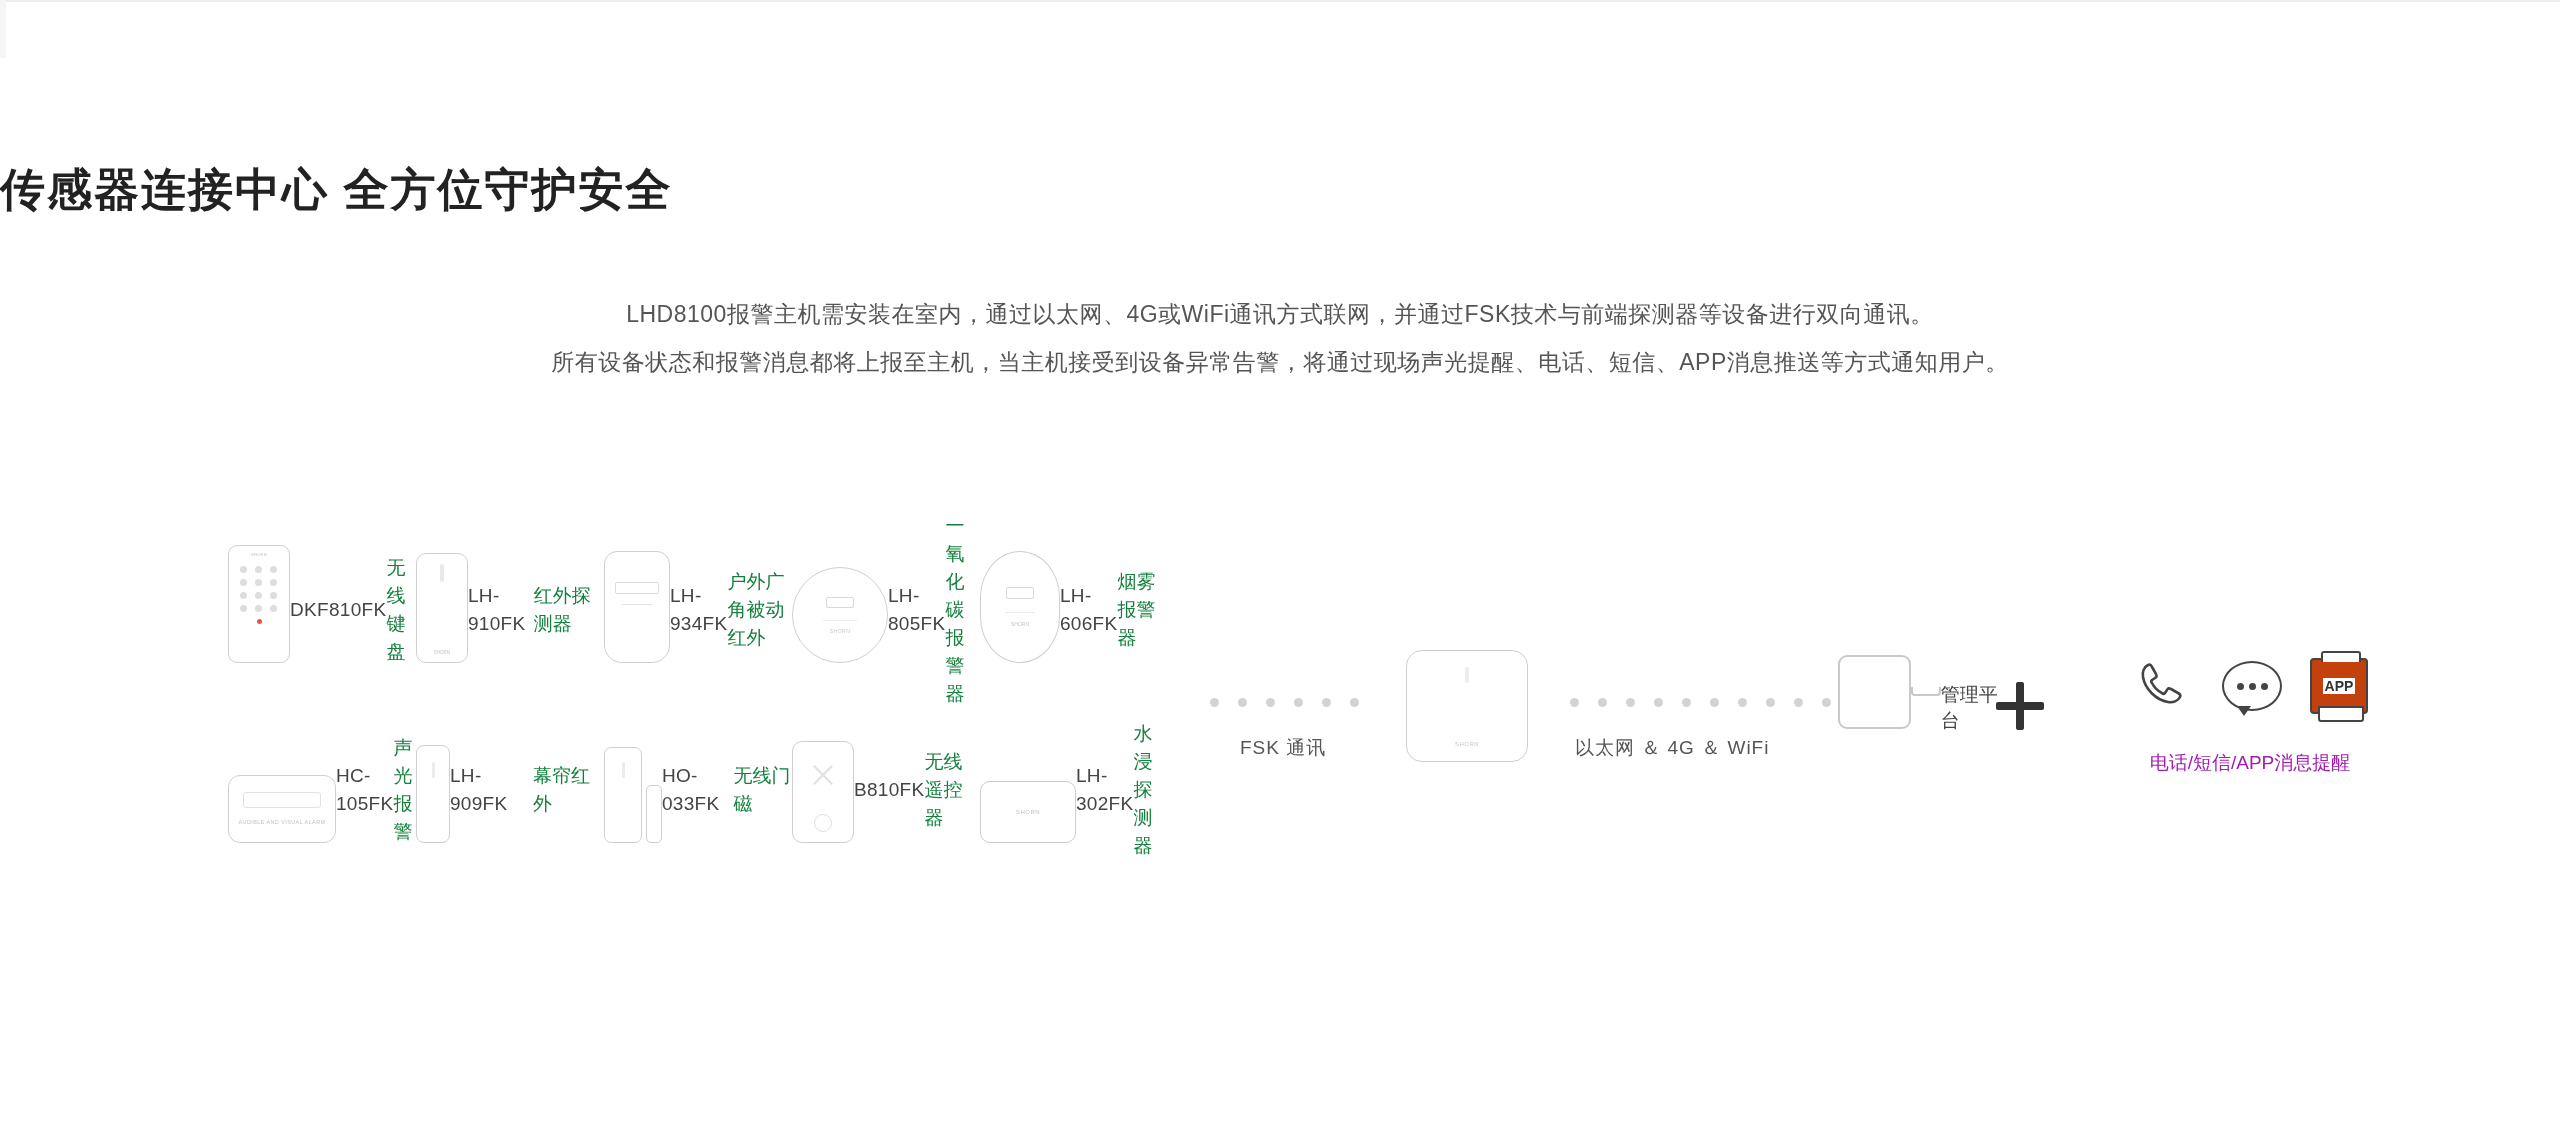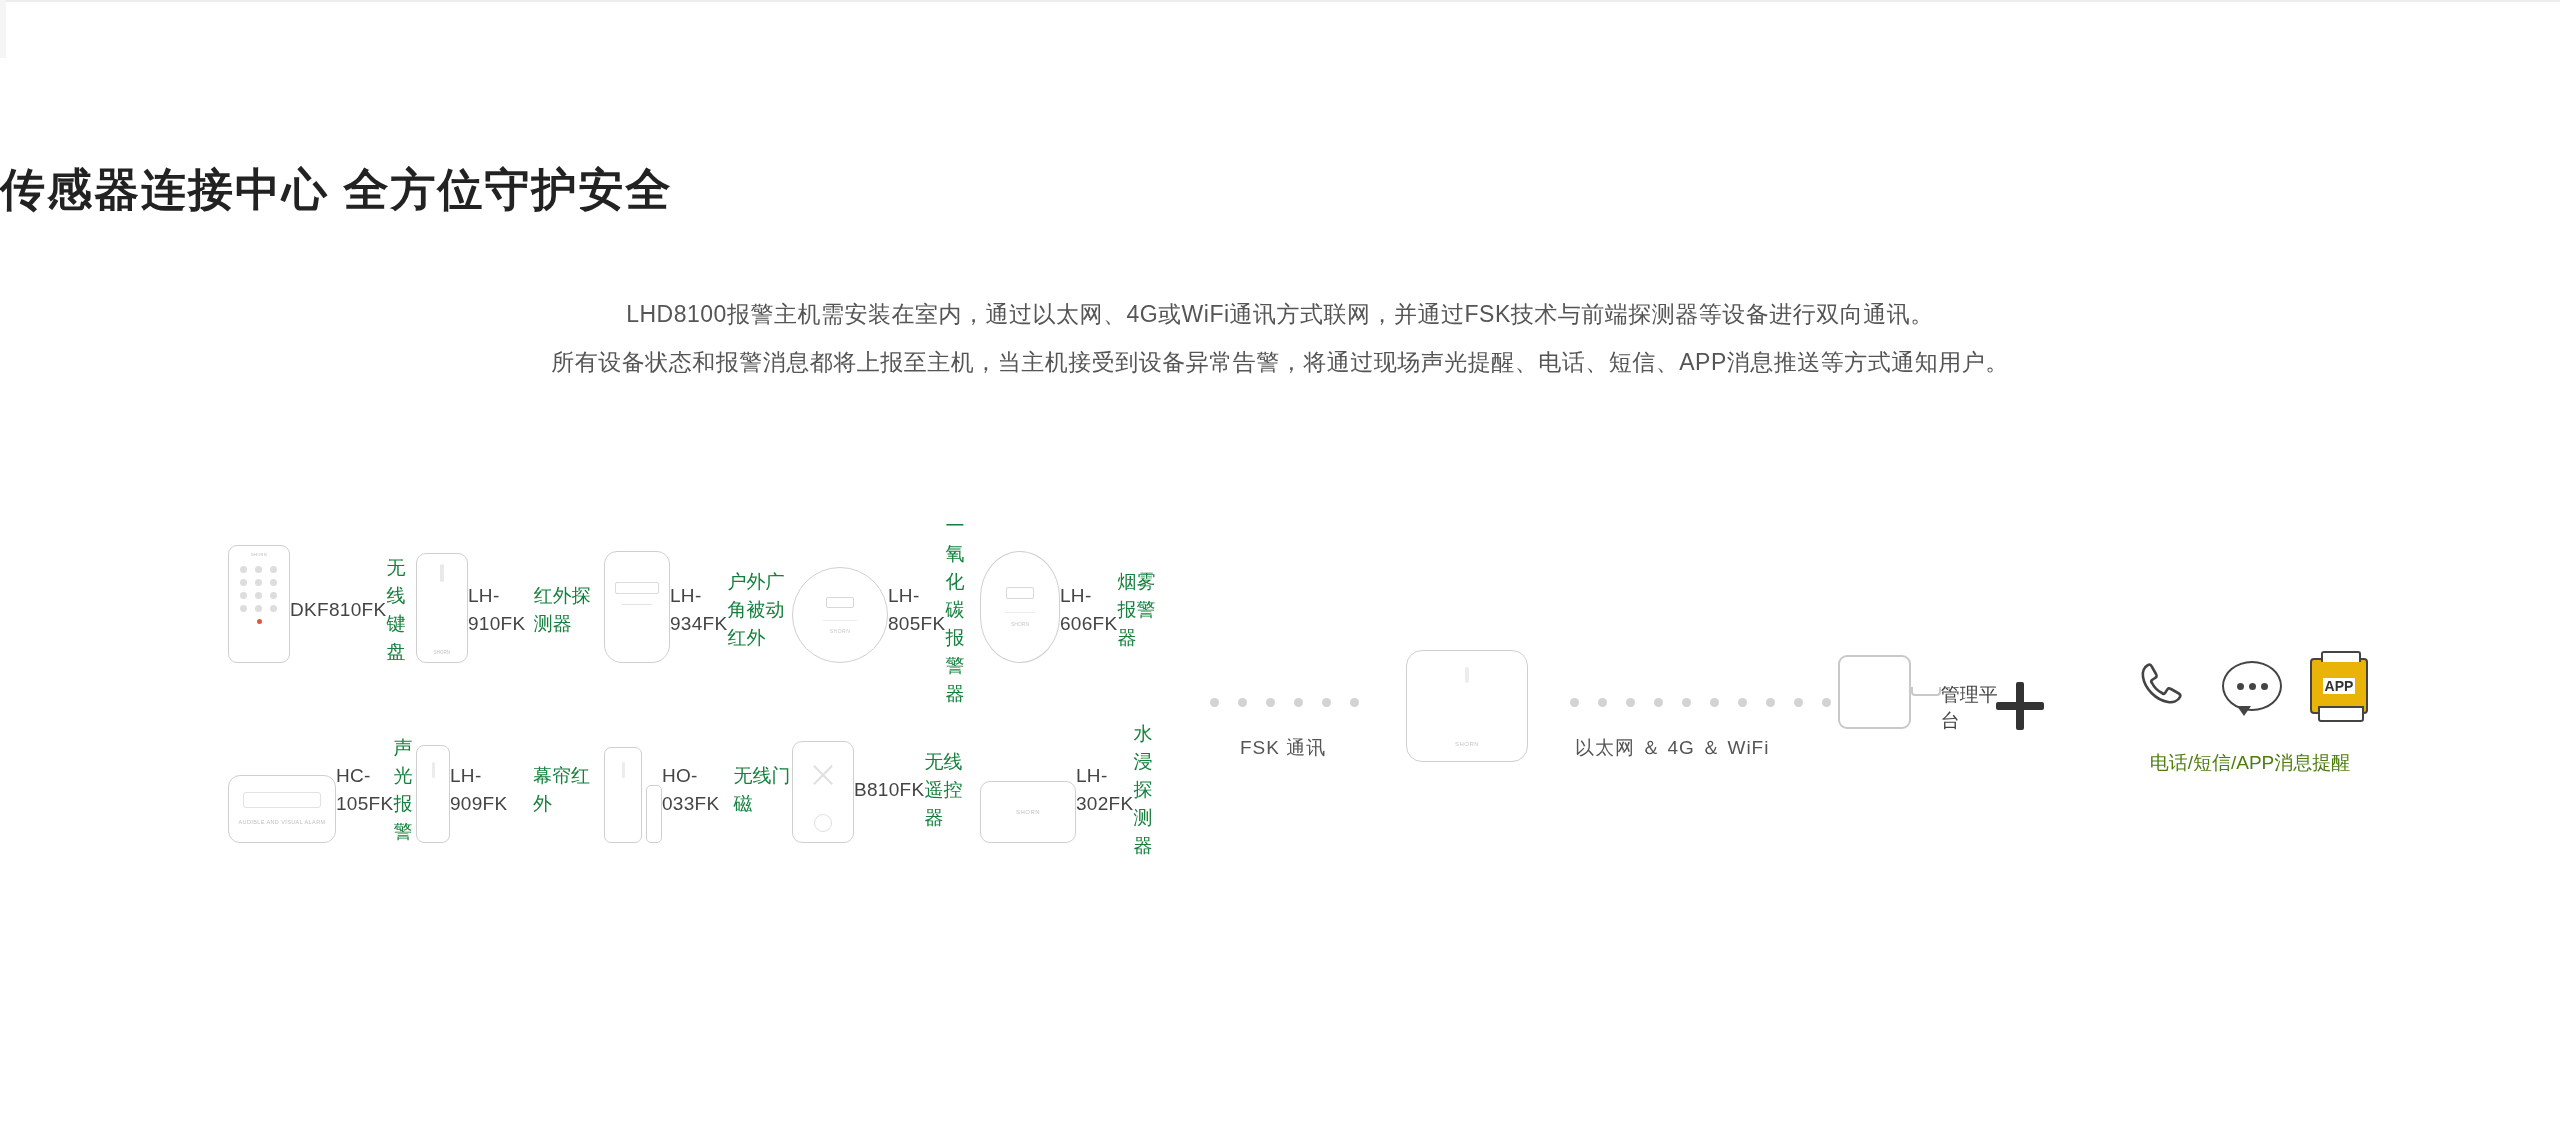--- a/index.html
+++ b/index.html
@@ -288,21 +288,21 @@
   }
   .notify-icons {
     display: flex;
     align-items: center;
     gap: 28px;
     height: 76px;
   }
   .notify-label {
     margin-top: 26px;
     font-size: 19px;
-    color: #4d7c0f;
+    color: #a21caf;
     white-space: nowrap;
   }
   .bubble {
     width: 56px; height: 46px;
     border: 2.4px solid #444;
     border-radius: 50%;
     position: relative;
     display: flex; align-items: center; justify-content: center;
     gap: 5px;
   }
@@ -315,21 +315,21 @@
     border-right: 7px solid transparent;
     border-top: 10px solid #444;
   }
   .bubble i { display: block; width: 7px; height: 7px; border-radius: 50%; background: #444; }
   .appicon {
     width: 54px; height: 52px;
     border: 2.4px solid #444;
     border-radius: 4px;
     position: relative;
     display: flex; align-items: center; justify-content: center;
-    background: #eab308;
+    background: #c2410c;
   }
   .appicon .bar-top {
     position: absolute; top: -9px; left: 9px; width: 36px; height: 9px;
     border: 2.4px solid #444; border-bottom: none; border-radius: 3px 3px 0 0; background: #fff;
   }
   .appicon .bar-bottom {
     position: absolute; bottom: -10px; left: 6px; width: 42px; height: 12px;
     border: 2.4px solid #444; border-radius: 0 0 3px 3px; background: #fff;
   }
   .appicon .txt {

